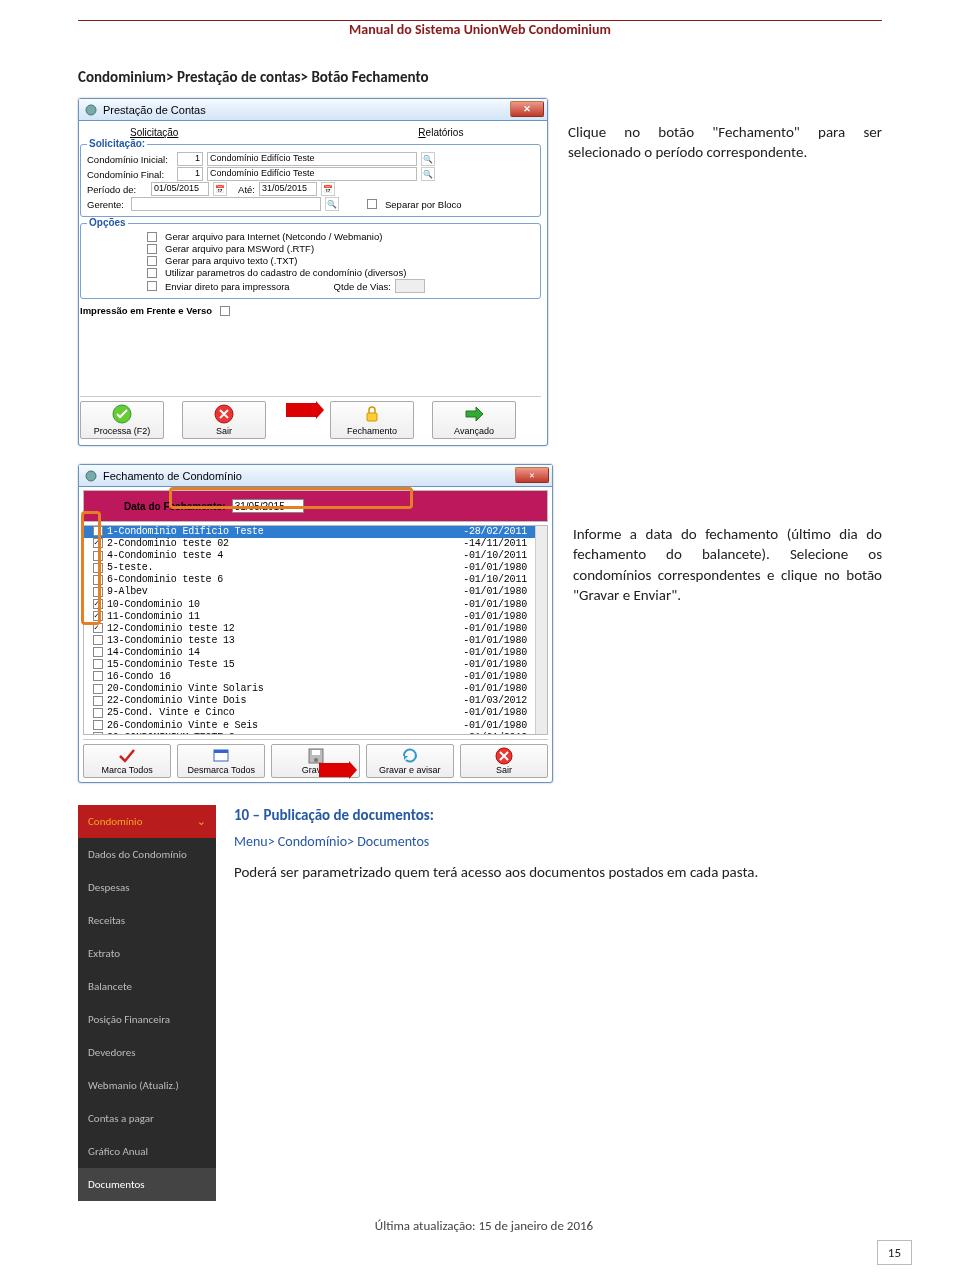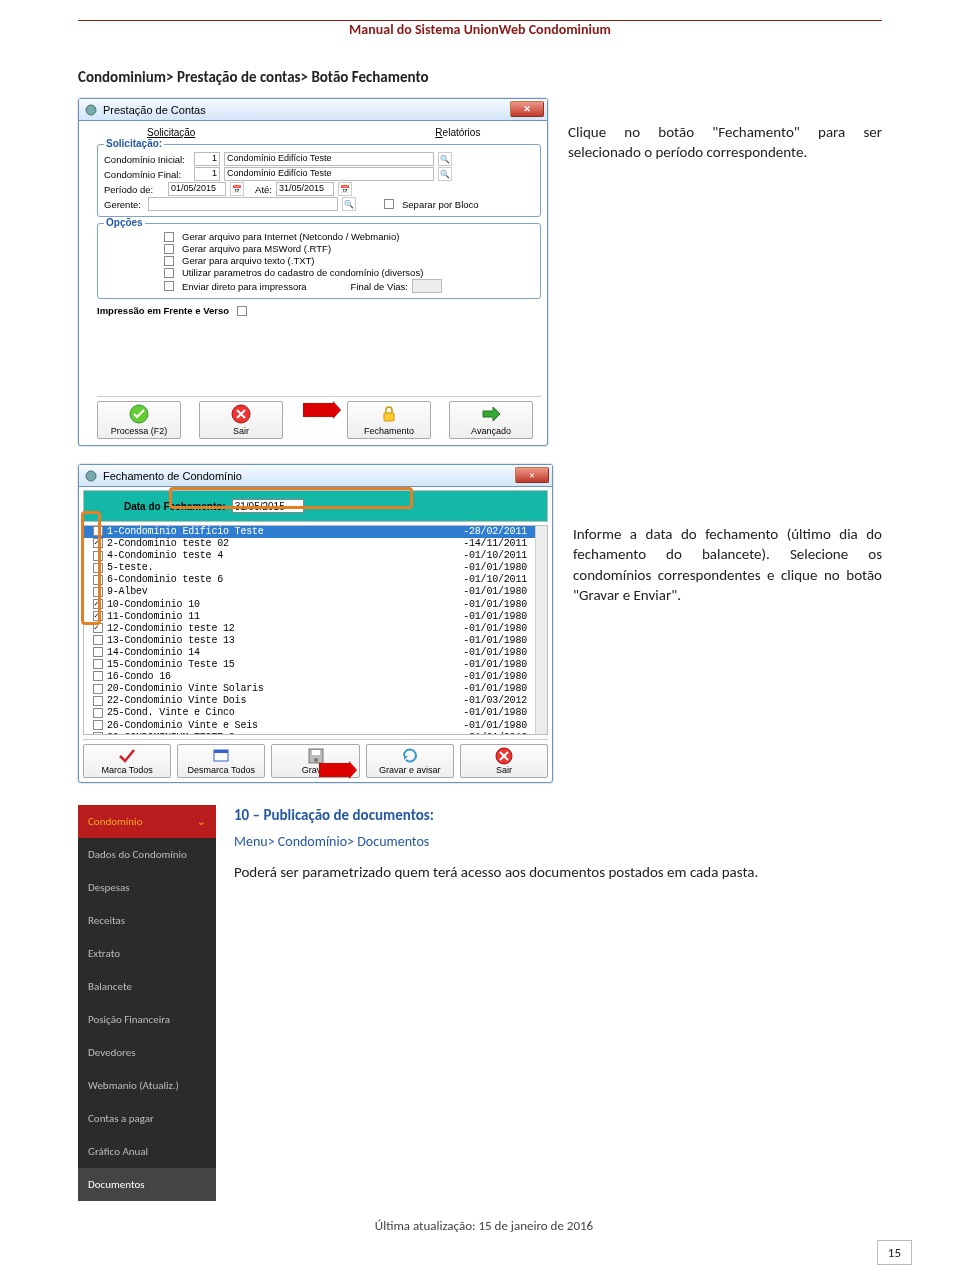--- a/index.html
+++ b/index.html
@@ -8,21 +8,21 @@
   .doc-header-rule { border-top: 1px solid #8b1a1a; margin: -58px 0 6px 0; padding-top: 2px; text-align: center; }
   .doc-header-title { color: #8b1a1a; font-size: 14px; font-weight: bold; margin-top: -2px; margin-bottom: 30px; }
   .breadcrumb { font-size: 15px; font-weight: bold; color: #222; margin-bottom: 12px; }
 
   
   .win { border: 1px solid #6895c0; border-radius: 3px; width: 470px; background: #fff; box-shadow: 0 0 2px #aaa; font-family: "Segoe UI", Tahoma, sans-serif; font-size: 9px; color: #000; }
   .win-titlebar { background: linear-gradient(#f6fafd,#e3eefb,#d4e6f8); height: 22px; border-bottom: 1px solid #6895c0; position: relative; display: flex; align-items: center; padding: 0 6px; }
   .win-titlebar .icon { width: 12px; height: 12px; display: inline-block; margin-right: 6px; }
   .win-titlebar .title { font-size: 11px; }
   .win-close { position: absolute; right: 3px; top: 2px; width: 34px; height: 16px; background: linear-gradient(#e98,#c0392b); border: 1px solid #9a2; border-color: #b74 #832 #832 #b74; border-radius: 2px; display: flex; align-items: center; justify-content: center; color: #fff; font-weight: bold; font-size: 9px; }
-  .win-body { padding: 2px 6px 6px 18px; }
+  .win-body { padding: 2px 6px 6px 1px; }
 
   .tabs { display: flex; gap: 240px; padding: 4px 50px; font-size: 10px; }
   .tabs span { }
   .group { border: 1px solid #7aa4cb; border-radius: 3px; padding: 6px 6px 4px 6px; margin: 2px 0 6px 0; position: relative; }
   .group-title { position: absolute; top: -7px; left: 6px; background: #fff; padding: 0 2px; color: #2559a5; font-weight: bold; font-size: 10px; }
   .row { display: flex; align-items: center; gap: 4px; margin: 1px 0; font-size: 9.5px; }
   .field { border: 1px solid #bbb; height: 14px; font-size: 9px; padding: 0 2px; background: #fff; display: inline-block; }
   .sml-icon { width: 14px; height: 14px; display: inline-flex; align-items: center; justify-content: center; border: 1px solid #ccc; font-size: 8px; }
   .chk { width: 10px; height: 10px; border: 1px solid #888; display: inline-block; margin-right: 4px; vertical-align: middle; }
   .chk.checked::after { content: "✓"; font-size: 8px; position: relative; top: -2px; left: 0; }
@@ -30,21 +30,21 @@
   .tbtn { border: 1px solid #aaa; border-radius: 2px; width: 84px; display: flex; flex-direction: column; align-items: center; padding: 2px 0; font-size: 9px; background: linear-gradient(#fdfdfd,#eee); }
   .tbtn .ic { width: 20px; height: 20px; margin-bottom: 2px; }
   .red-arrow { width: 40px; height: 18px; }
 
   
   .side-by-side { display: flex; gap: 20px; align-items: flex-start; margin-bottom: 18px; }
   .side-text { font-size: 15px; line-height: 1.35; text-align: justify; flex: 1; padding-top: 24px; }
 
   
   .win2 { width: 475px; font-family: "Courier New", monospace; }
-  .datebar { height: 20px; background: #14b8a6; border: 1px solid #bbb; display: flex; align-items: center; padding: 15px 40px; font-size: 10px; margin: 3px 4px; }
+  .datebar { height: 20px; background: #be185d; border: 1px solid #bbb; display: flex; align-items: center; padding: 15px 40px; font-size: 10px; margin: 3px 4px; }
   .datebar input { border: 1px solid #888; height: 14px; width: 72px; font-size: 10px; margin-left: 6px; padding: 0 2px; }
   .orange-box { position: absolute; border: 3px solid #e67e22; border-radius: 4px; pointer-events: none; }
   .list { background: #fff; border: 1px solid #bbb; height: 210px; overflow: hidden; margin: 0 4px; position: relative; }
   .lrow { display: flex; align-items: center; font-size: 10px; line-height: 12.1px; padding: 0 2px 0 9px; font-family: "Courier New", monospace; letter-spacing: -0.2px; }
   .lrow.sel { background: #2f7dd1; color: #fff; }
   .lrow .c1 { width: 14px; display: inline-block; }
   .lrow .c2 { width: 340px; display: inline-block; white-space: pre; }
   .lrow .c3 { width: 80px; text-align: right; display: inline-block; }
   .scroller { position: absolute; right: 0; top: 0; bottom: 0; width: 12px; background: #ececec; border-left: 1px solid #ccc; }
   .toolbar2 { display: flex; gap: 6px; border-top: 1px solid #ccc; margin: 4px; padding-top: 4px; }
@@ -141,21 +141,21 @@
                 <span class="chk"></span>
                 <span>Gerar para arquivo texto (.TXT)</span>
               </div>
             <div class="row">
                 <span class="chk"></span>
                 <span>Utilizar parametros do cadastro de condomínio (diversos)</span>
               </div>
             <div class="row">
                 <span class="chk"></span>
                 <span>Enviar direto para impressora</span>
-              <span style="margin-left:40px">Final de Vias:</span>
+              <span style="margin-left:40px">Qtde de Vias:</span>
               <span class="field" style="width:30px;background:#eee"></span>
             </div>
           </div>
         </div>
 
         <div class="row" style="font-weight:bold">
           <span>Impressão em Frente e Verso</span>
           <span class="chk" style="margin-left:4px"></span>
         </div>
 

